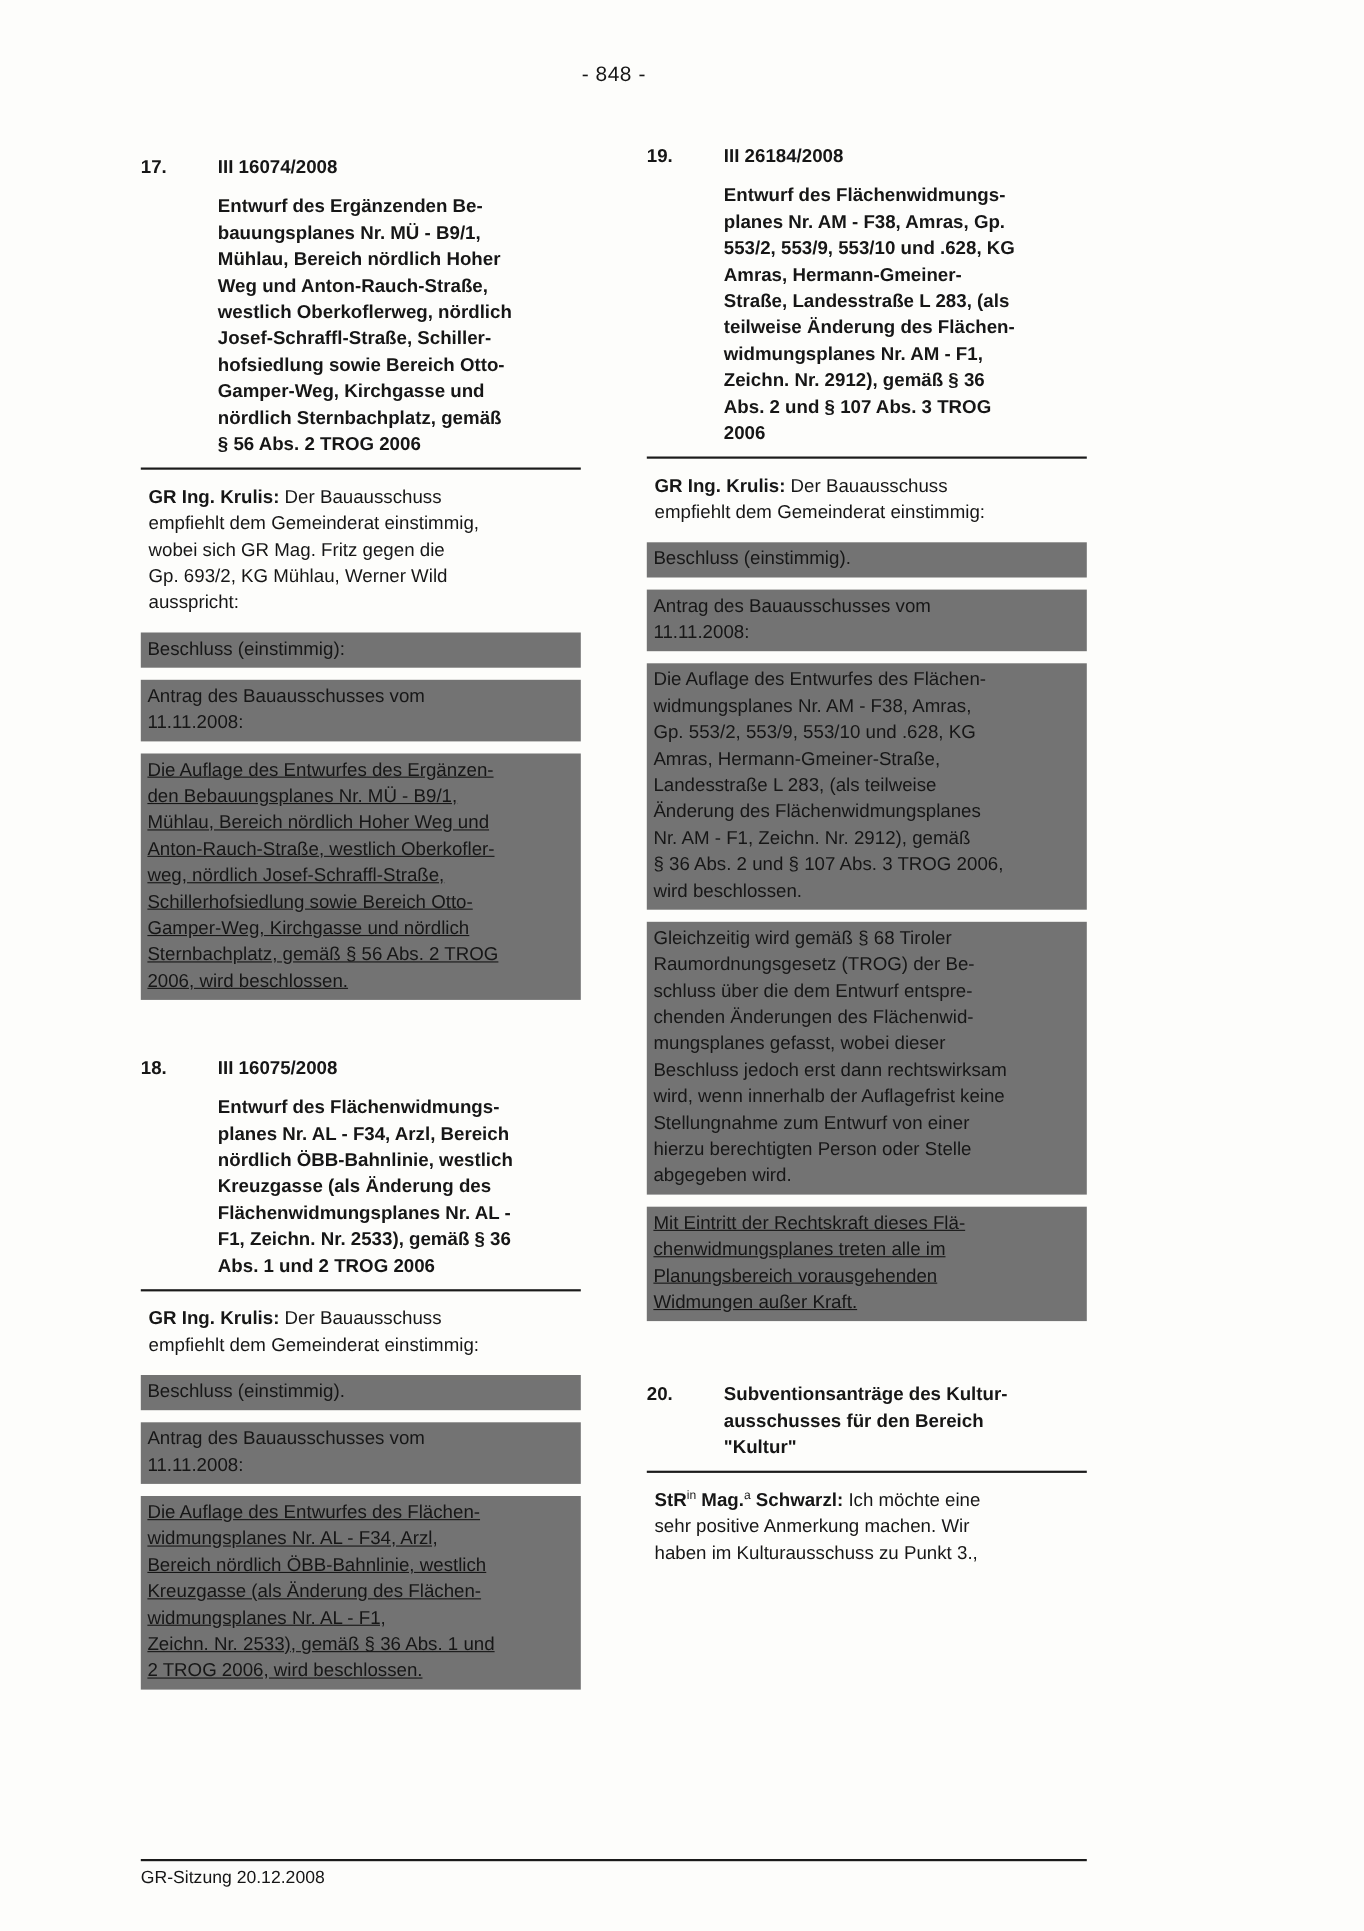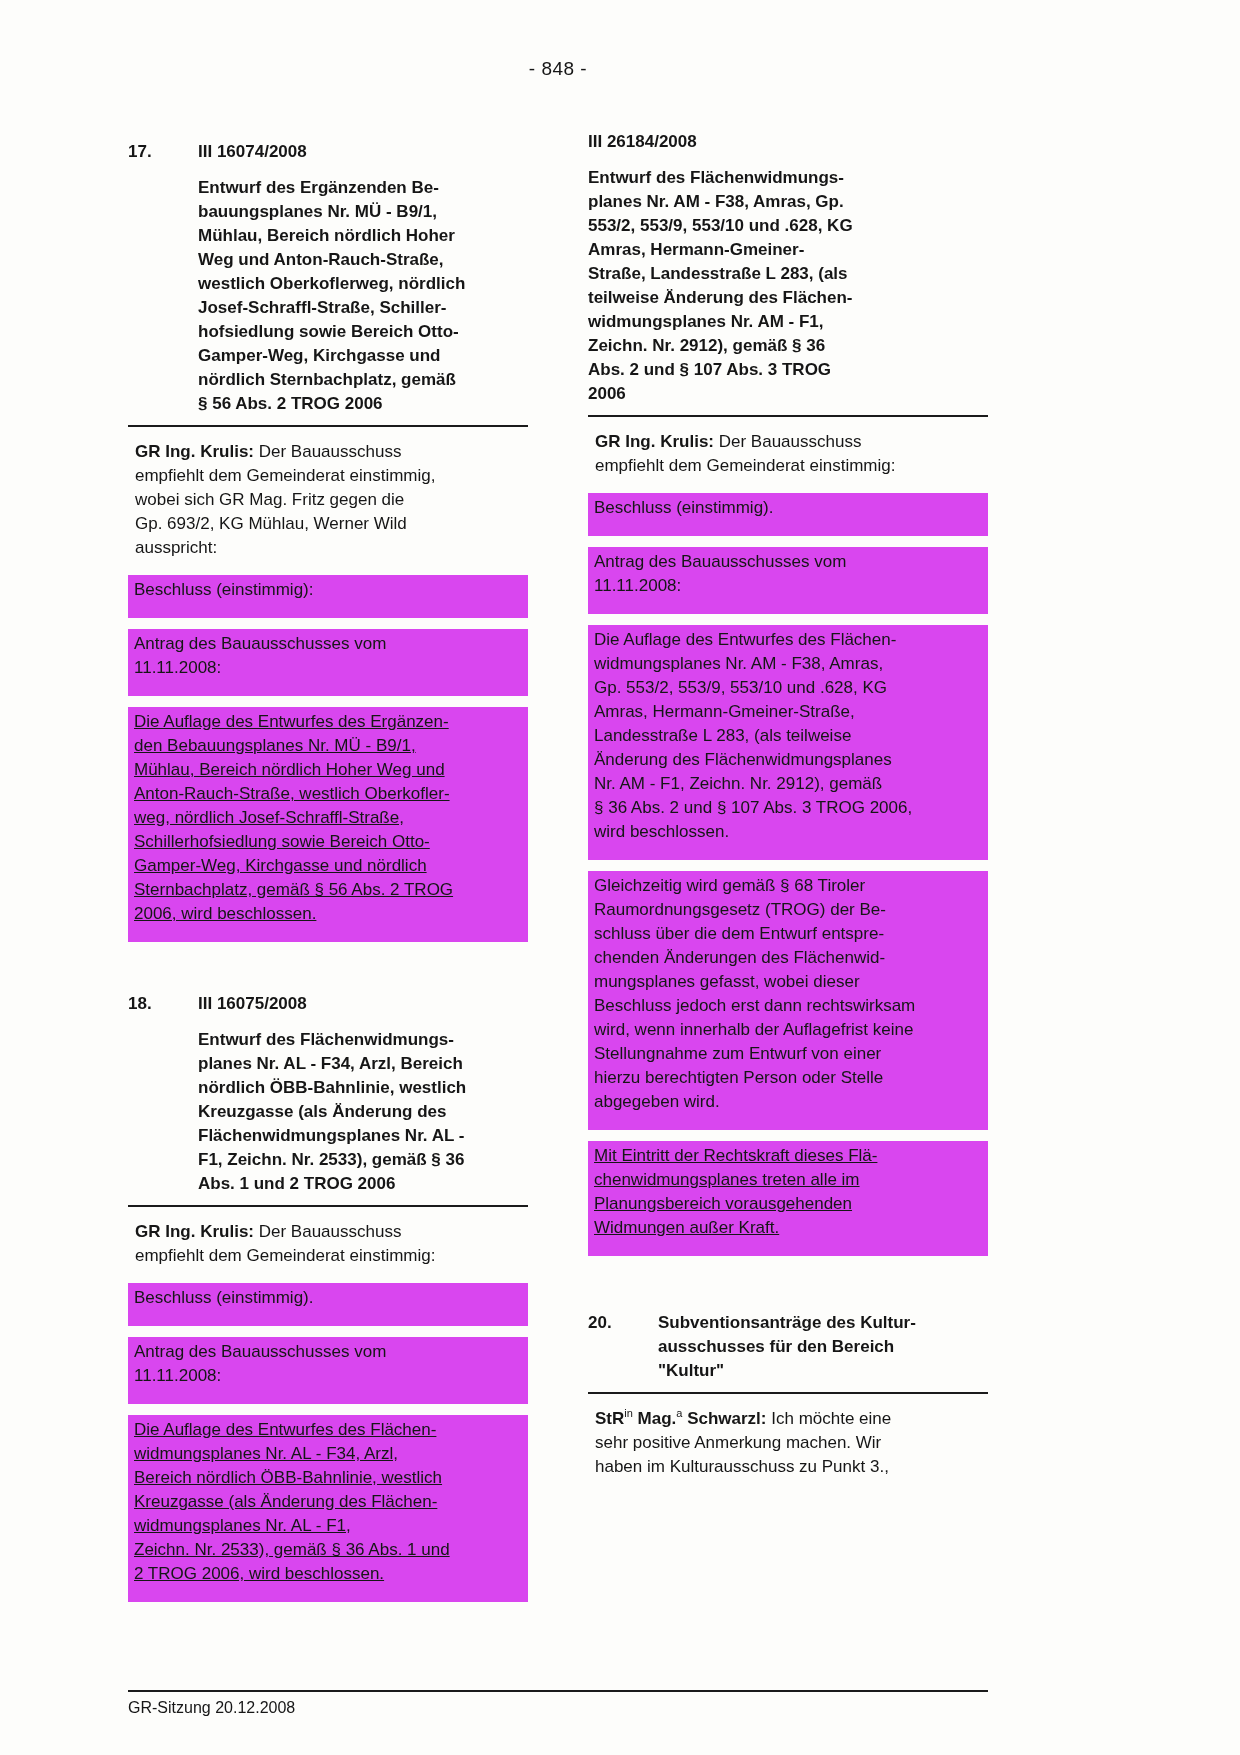--- a/index.html
+++ b/index.html
@@ -30,22 +30,22 @@
   .title { margin-top: 12px; }
   .title.no-ref { margin-top: 0; }
 
   .rule { border-top: 2px solid #1b1b1b; margin: 9px 0 13px 0; height: 0; }
 
   .speech { margin: 0 0 15px 0; padding-left: 7px; }
   .b { font-weight: 700; }
   sup { font-size: 11px; line-height: 0; vertical-align: super; font-weight: 400; }
 
   .gray {
-    background: #d946ef;
-    padding: 3px 6px 16px 6px;
+    background: #737373;
+    padding: 3px 6px 5px 6px;
     margin-bottom: 11px;
   }
   .gray:last-child { margin-bottom: 0; text-decoration: underline; }
 
   .kaufmann { margin: 42px 0 0 0; padding-left: 7px; }
   .item20 { margin-top: 55px; margin-bottom: 1px; }
   .schwarzl { margin-bottom: 0; }
 
   .footer {
     position: absolute; left: 128px; top: 1690px; width: 860px;
@@ -134,20 +134,21 @@
 Zeichn. Nr. 2533), gemäß § 36 Abs. 1 und
 2 TROG 2006, wird beschlossen.</div>
     </section>
 
   </div>
 
   <div class="col col-right">
 
     <section class="item">
       <div class="head">
+        <div class="num">19.</div>
         <div class="headbody">
           <div class="ref">III 26184/2008</div>
           <div class="title pre">Entwurf des Flächenwidmungs-
 planes Nr. AM - F38, Amras, Gp.
 553/2, 553/9, 553/10 und .628, KG
 Amras, Hermann-Gmeiner-
 Straße, Landesstraße L 283, (als
 teilweise Änderung des Flächen-
 widmungsplanes Nr. AM - F1,
 Zeichn. Nr. 2912), gemäß § 36

